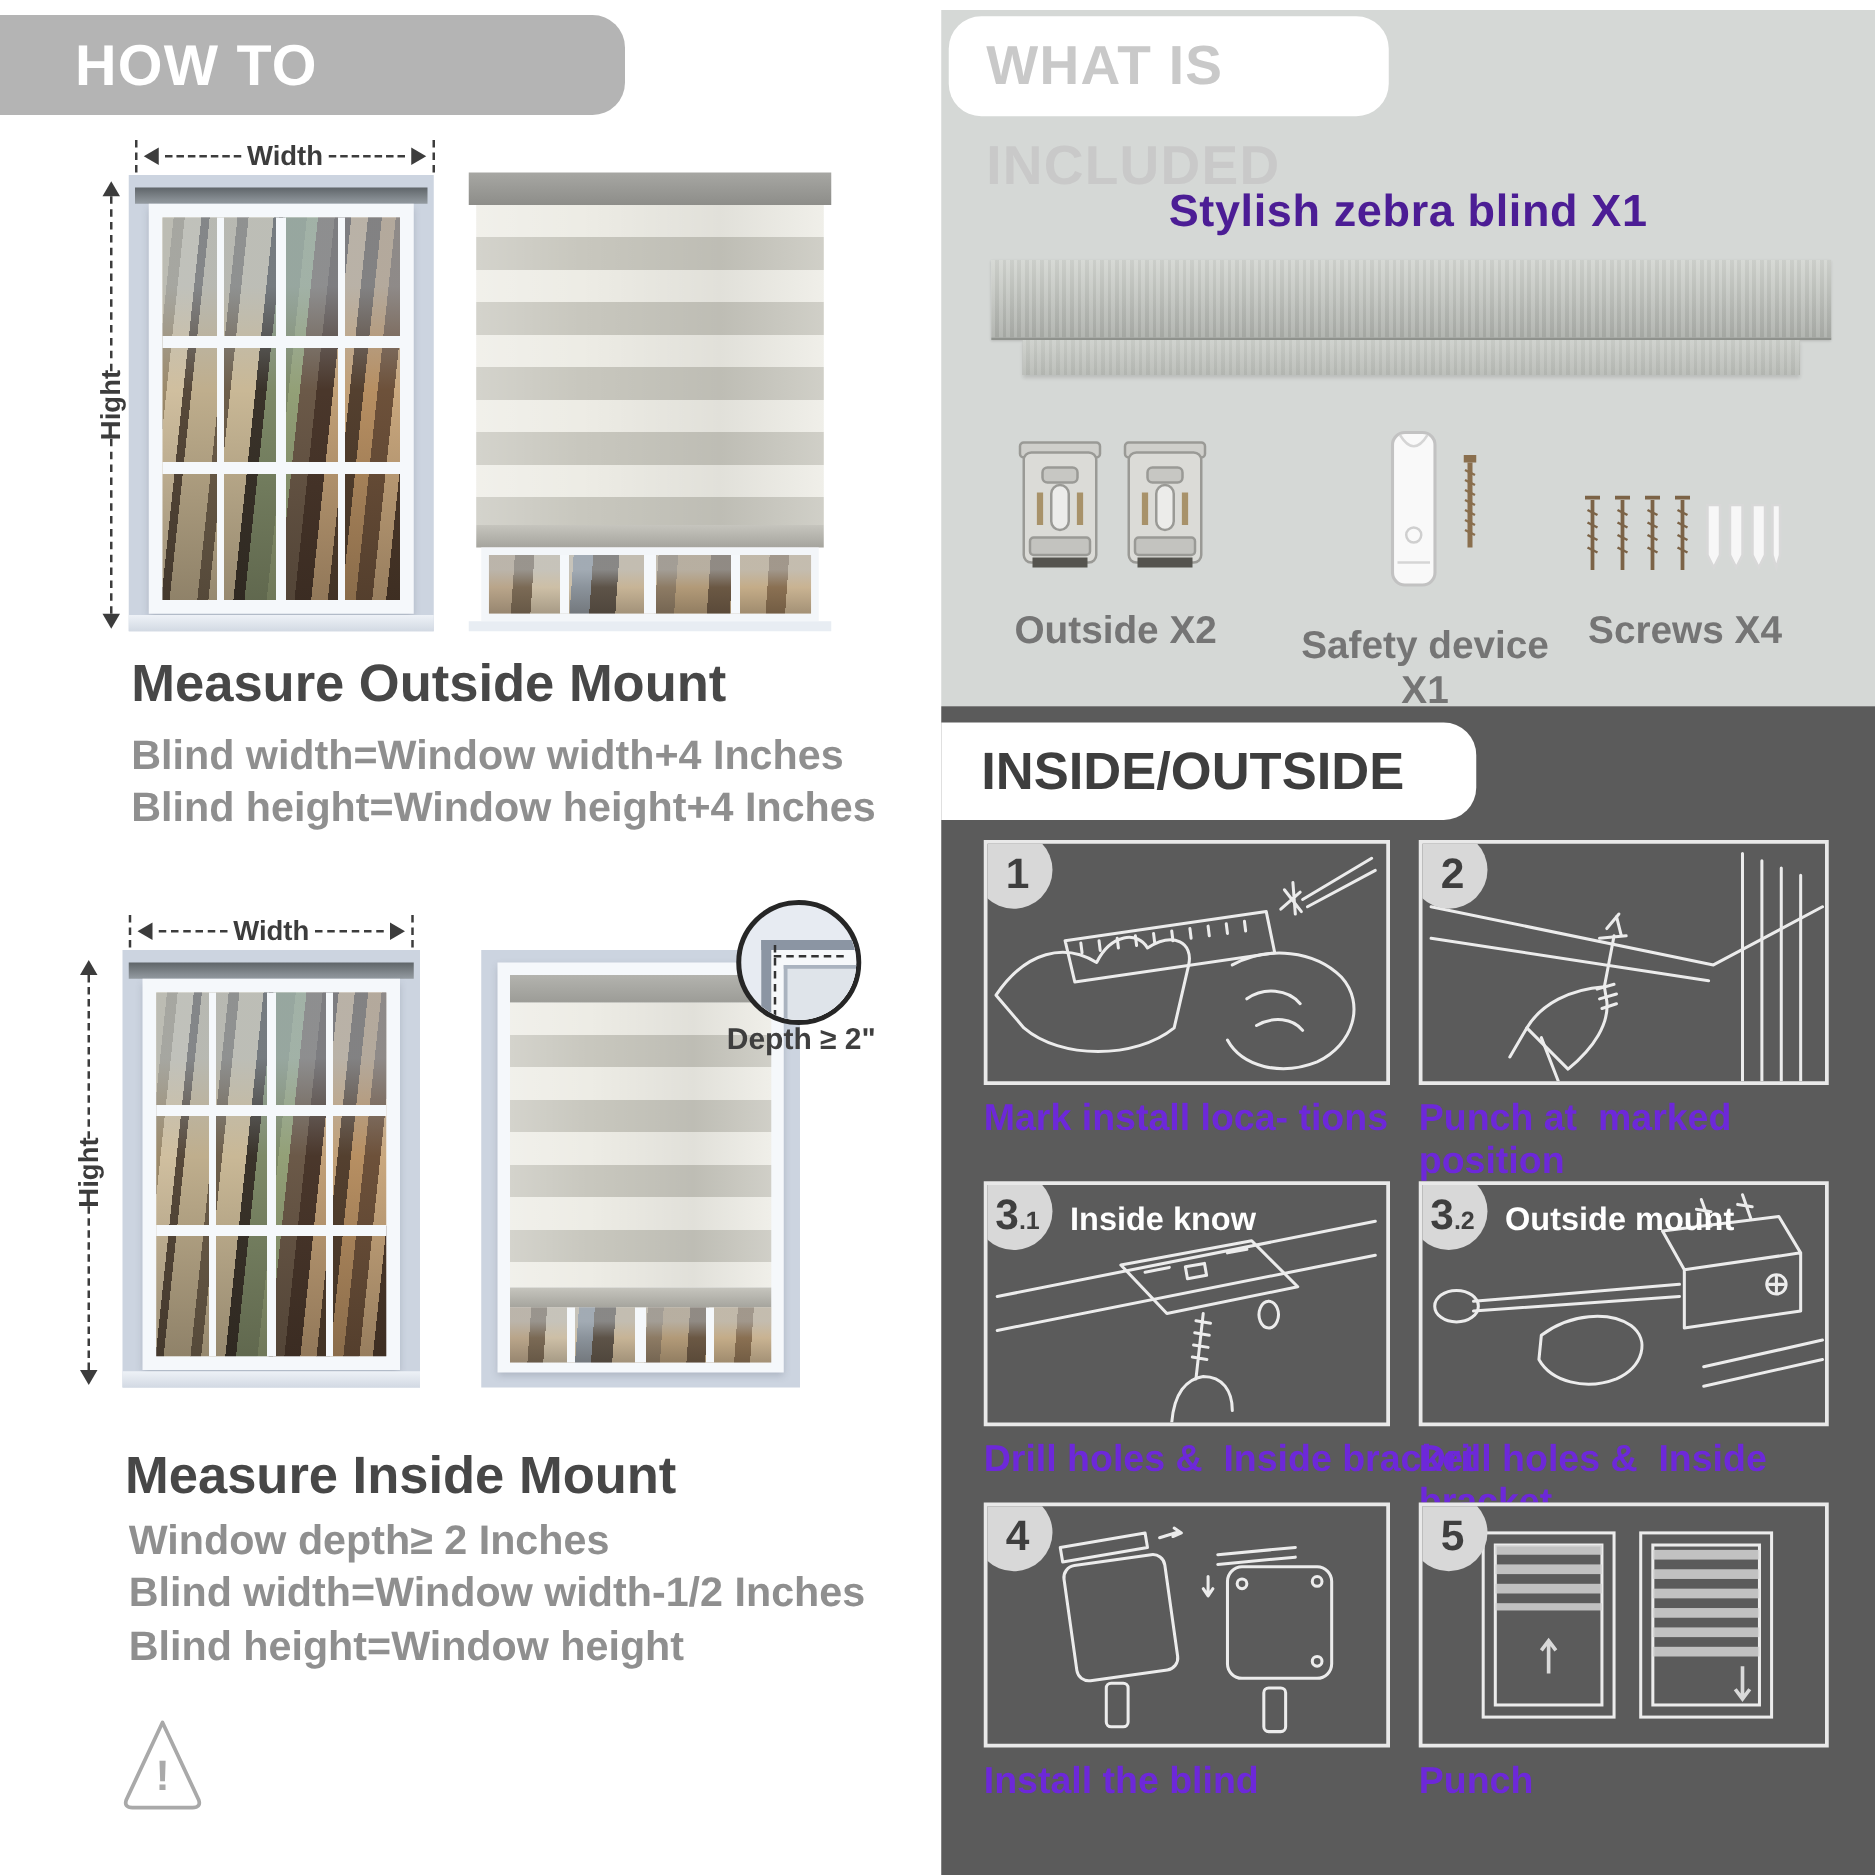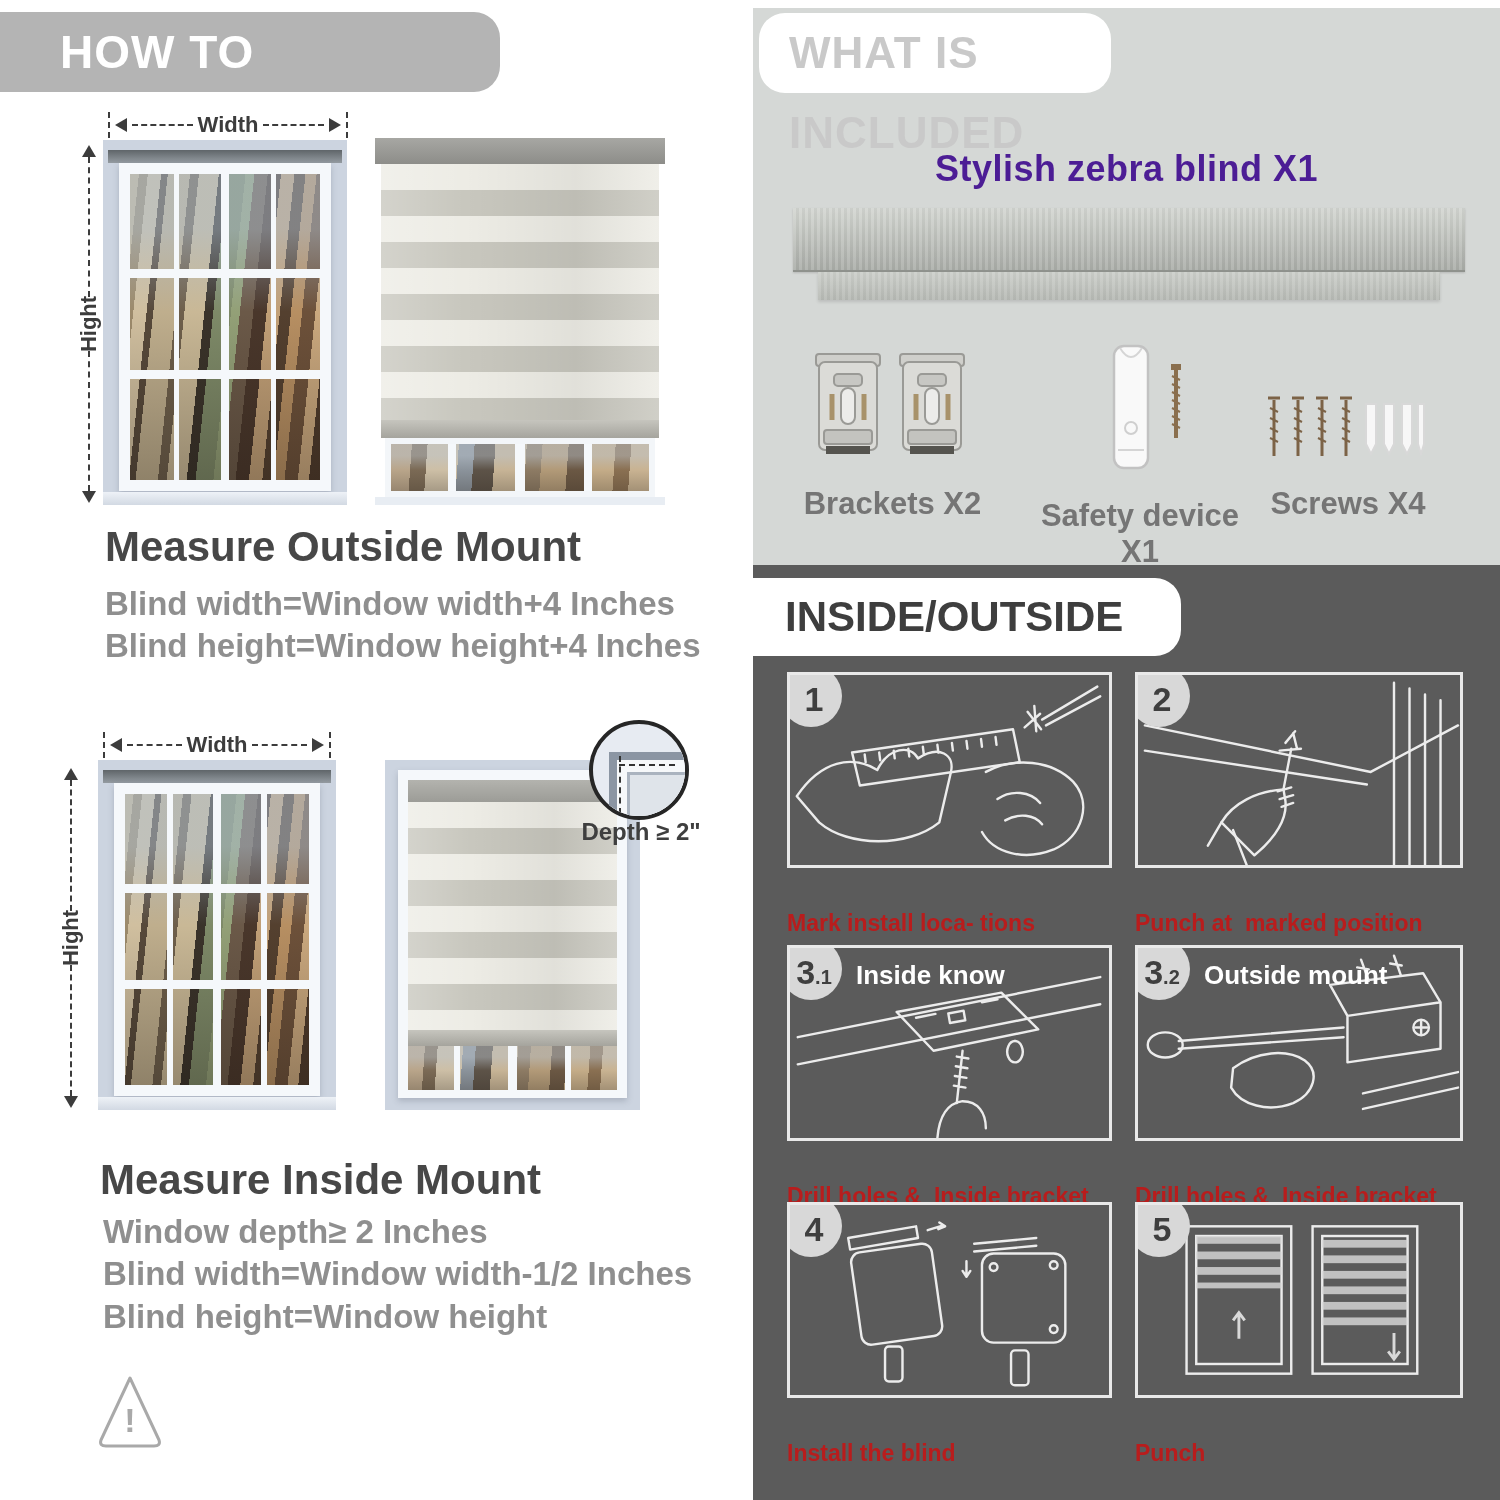--- a/index.html
+++ b/index.html
@@ -106,21 +106,21 @@
   .comp{position:absolute;}
 
   
   .step-panel{position:absolute;width:325px;height:196px;border:3px solid #e9e9e9;
        box-sizing:border-box;overflow:hidden;background:#5b5b5b;}
   .badge{position:absolute;top:-10px;left:-10px;width:62px;height:62px;border-radius:50%;
        background:#d8d8d8;color:#3f3f3f;display:flex;align-items:center;justify-content:center;
        font-size:34px;font-weight:800;padding:6px 0 0 6px;box-sizing:border-box;}
   .badge .sub{font-size:20px;font-weight:800;margin-top:10px;}
   .step-title{position:absolute;top:12px;left:66px;font-size:26px;font-weight:700;color:#ffffff;}
-  .caption{position:absolute;font-size:23px;font-weight:700;color:#b91c1c;white-space:pre-wrap;margin-top:32px;}
+  .caption{position:absolute;font-size:30px;font-weight:700;color:#6d28d9;white-space:pre-wrap;}
   .step-svg{position:absolute;inset:0;width:100%;height:100%;}
 </style>
 </head>
 <body>
 
 <div class="canvas">
 
   <div class="hdr-left">
     <span>HOW TO MEASURE</span>
   </div>
@@ -280,21 +280,21 @@
         </g>
     </g>
     <g fill="rgba(255,255,255,0.8)" stroke="#d8d8d8" stroke-width="2">
       <path d="M100 12 h10 v40 l-5 10 l-5 -10 Z"></path>
       <path d="M118 12 h10 v40 l-5 10 l-5 -10 Z"></path>
       <path d="M136 12 h10 v40 l-5 10 l-5 -10 Z"></path>
       <path d="M152 12 h6 v40 l-3 10 l-3 -10 Z"></path>
     </g>
   </svg>
 
-  <div class="item-label" style="left:790px;top:486px;width:205px;text-align:center;">Brackets X2</div>
+  <div class="item-label" style="left:790px;top:486px;width:205px;text-align:center;">Outside X2</div>
   <div class="item-label" style="left:1025px;top:486px;width:230px;text-align:center;margin-top:12px;">Safety device X1</div>
   <div class="item-label" style="left:1268px;top:486px;width:160px;text-align:center;">Screws X4</div>
 
   <div class="panel-dark">
     <div class="hdr-mount">
       <span>INSIDE/OUTSIDE MOUNT</span>
     </div>
   </div>
 
   <div class="step-panel" style="left:787px;top:672px;">

